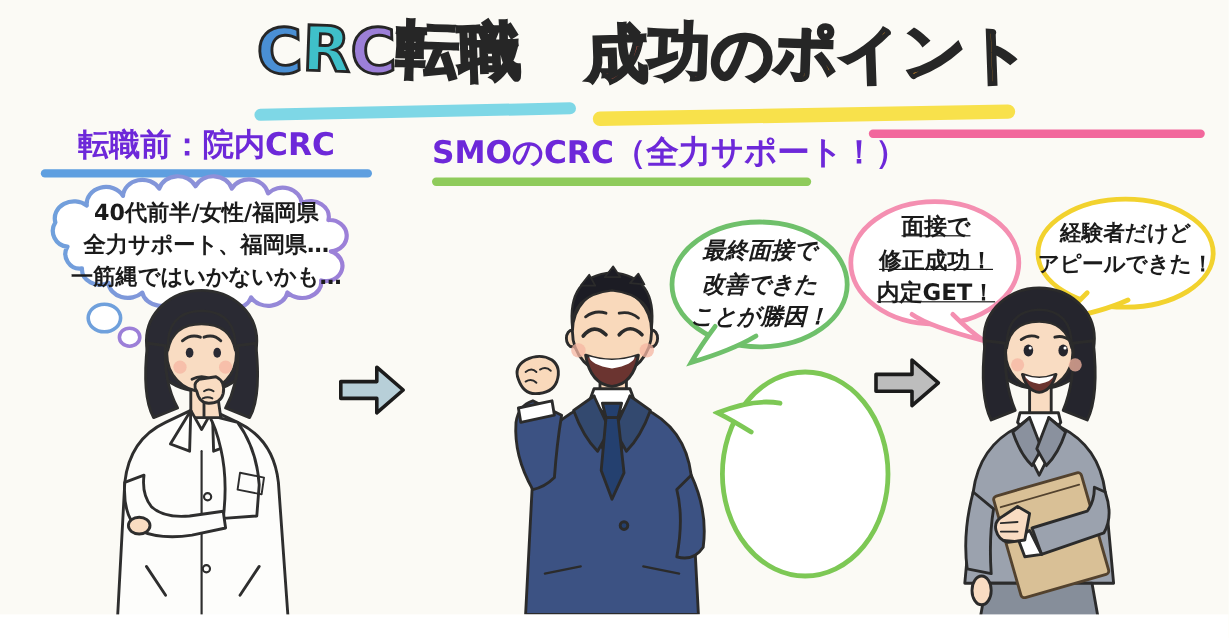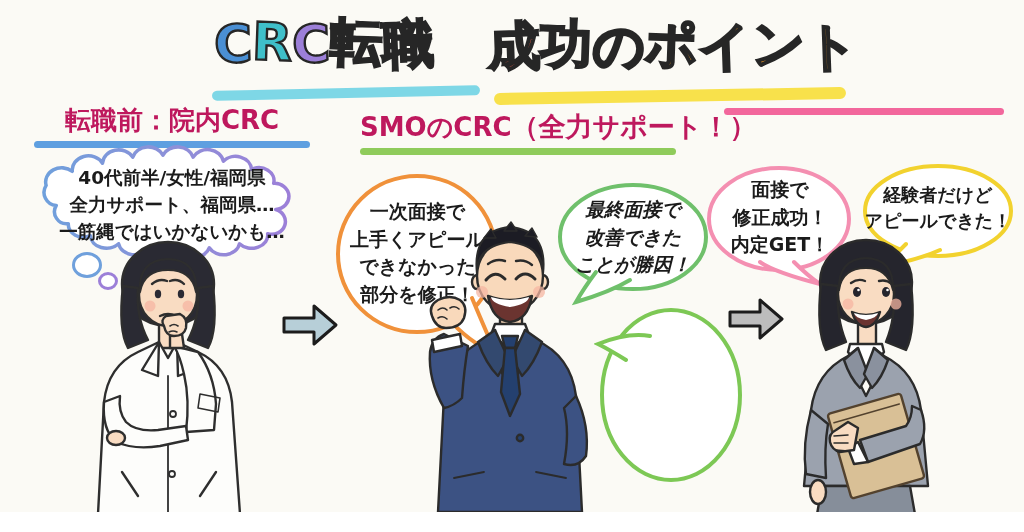--- a/index.html
+++ b/index.html
@@ -8,21 +8,21 @@
   .abs{position:absolute;}
   
   .title-part{display:flex;align-items:flex-end;}
   .title-part span{display:inline-block;font-weight:bold;font-size:52px;line-height:1;
       -webkit-text-stroke:2.4px #262626;}
   .title-part span:nth-child(2n){transform:rotate(2deg) translateY(-2px);}
   .title-part span:nth-child(2n+1){transform:rotate(-2deg);}
   .t-underline{position:absolute;border-radius:6px;}
   
   .sec-header{position:absolute;text-align:center;}
-  .sec-header .txt{font-size:26px;font-weight:bold;color:#be185d;white-space:nowrap;}
+  .sec-header .txt{font-size:26px;font-weight:bold;color:#6d28d9;white-space:nowrap;}
   .sec-header .txt .sub{font-size:27px;}
   .sec-header .h-underline{height:7px;border-radius:4px;margin-top:3px;}
   
   .bubble{position:absolute;}
   .bubble svg{position:absolute;left:0;top:0;}
   .bubble .btxt{position:absolute;left:0;right:0;text-align:center;font-weight:bold;
       color:#1B1B1B;white-space:pre-line;line-height:1.45;font-size:19px;}
   .thought-circle{position:absolute;border-radius:50%;background:#FFFFFF;}
   
   .figure{position:absolute;}
@@ -85,30 +85,20 @@
         a 12,12 0 0 1 -12,-18 a 13,13 0 0 1 -10,-20 Z"></path>
     </svg>
     <div class="btxt" style="top:21px;font-size:18.5px;">40代前半/女性/福岡県
 全力サポート、福岡県…
 一筋縄ではいかないかも…</div>
   </div>
   <div class="thought-circle" style="left: 72px; top: 252px; width: 24px; height: 20px; border: 3px solid rgb(111, 160, 220);"></div>
   <div class="thought-circle" style="left: 98px; top: 272px; width: 14px; height: 12px; border: 3px solid rgb(156, 127, 216);"></div>
   <div class="thought-circle" style="left: 126px; top: 283px; width: 9px; height: 8px; border: 2.5px solid rgb(156, 127, 216);"></div>
 
-  <div class="bubble" style="left:330px;top:170px;width:175px;height:192px;">
-    <svg width="175" height="192" viewBox="0 0 175 192">
-      <ellipse cx="87" cy="84" rx="79" ry="78" fill="#FFFFFF" stroke-width="4" style="stroke: rgb(240, 145, 58);"></ellipse>
-      <path d="M 116,146 Q 138,172 166,184 Q 152,152 142,128" fill="#FFFFFF" stroke-width="4" stroke-linecap="round" style="stroke: rgb(240, 145, 58);"></path>
-    </svg>
-    <div class="btxt" style="top:28px;">一次面接で
-上手くアピール
-できなかった
-部分を修正！</div>
-  </div>
 
   <div class="bubble" style="left:552px;top:176px;width:162px;height:130px;font-style:italic;">
     <svg width="162" height="130" viewBox="0 0 162 130">
       <ellipse cx="81" cy="61" rx="73" ry="52" fill="#FFFFFF" stroke-width="4" style="stroke: rgb(111, 192, 107);"></ellipse>
       <path d="M 44,96 Q 32,112 24,126 Q 58,116 78,104" fill="#FFFFFF" stroke-width="4" stroke-linecap="round" style="stroke: rgb(111, 192, 107);"></path>
     </svg>
     <div class="btxt" style="top:20px;">最終面接で
 改善できた
 ことが勝因！</div>
   </div>
@@ -118,21 +108,21 @@
       <ellipse cx="77" cy="93" rx="69" ry="85" fill="#FFFFFF" stroke-width="4" style="stroke: rgb(125, 200, 85);"></ellipse>
       <path d="M 32,58 Q 16,48 4,42 Q 34,30 56,34" fill="#FFFFFF" stroke-width="4" stroke-linecap="round" style="stroke: rgb(125, 200, 85);"></path>
     </svg>
   </div>
 
   <div class="bubble" style="left:702px;top:160px;width:156px;height:126px;">
     <svg width="156" height="126" viewBox="0 0 156 126">
       <ellipse cx="77" cy="59" rx="70" ry="51" fill="#FFFFFF" stroke-width="4" style="stroke: rgb(244, 143, 177);"></ellipse>
       <path d="M 92,102 Q 106,116 118,124 Q 72,112 58,102" fill="#FFFFFF" stroke-width="4" stroke-linecap="round" style="stroke: rgb(244, 143, 177);"></path>
     </svg>
-    <div class="btxt" style="top:16px;">面接で
+    <div class="btxt" style="top:16px;text-decoration:underline;">面接で
 修正成功！
 内定GET！</div>
   </div>
 
   <div class="bubble" style="left:858px;top:160px;width:160px;height:112px;">
     <svg width="160" height="112" viewBox="0 0 160 112">
       <ellipse cx="80" cy="51" rx="73" ry="45" fill="#FFFFFF" stroke-width="4" style="stroke: rgb(242, 210, 46);"></ellipse>
       <path d="M 48,84 Q 36,96 26,106 Q 60,100 82,90" fill="#FFFFFF" stroke-width="4" stroke-linecap="round" style="stroke: rgb(242, 210, 46);"></path>
     </svg>
     <div class="btxt" style="top:22px;font-size:18px;">経験者だけど

